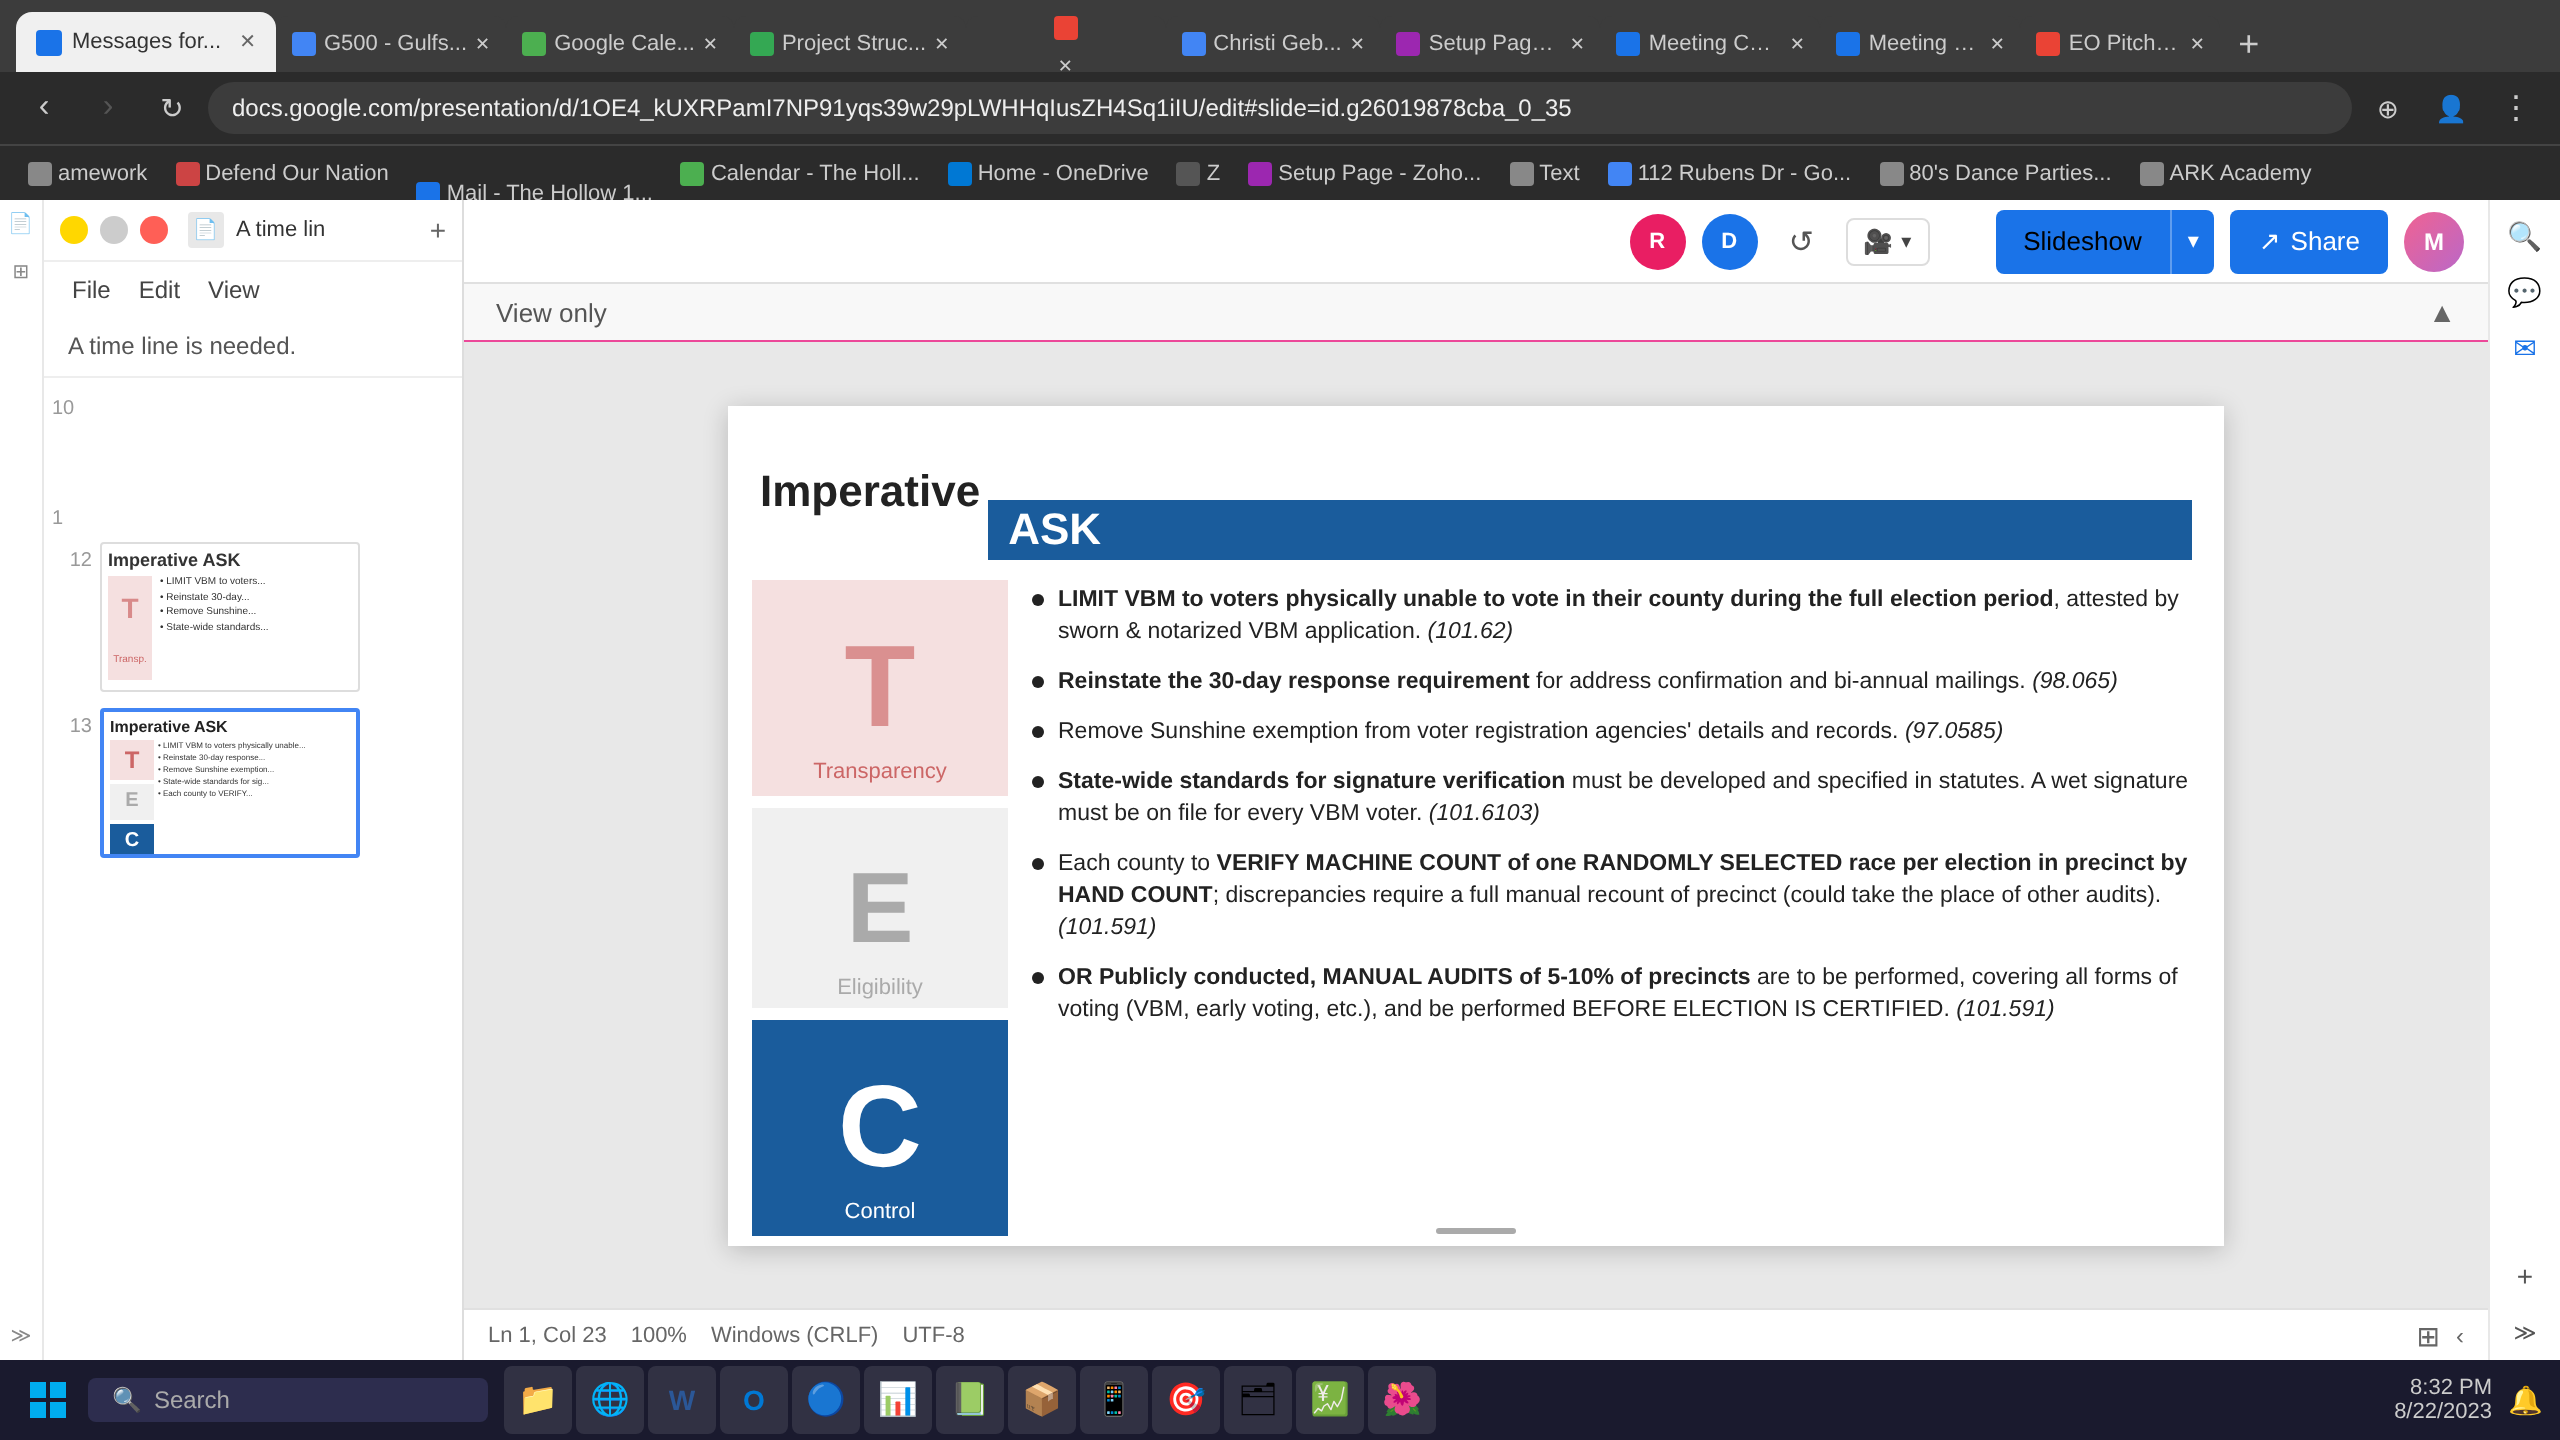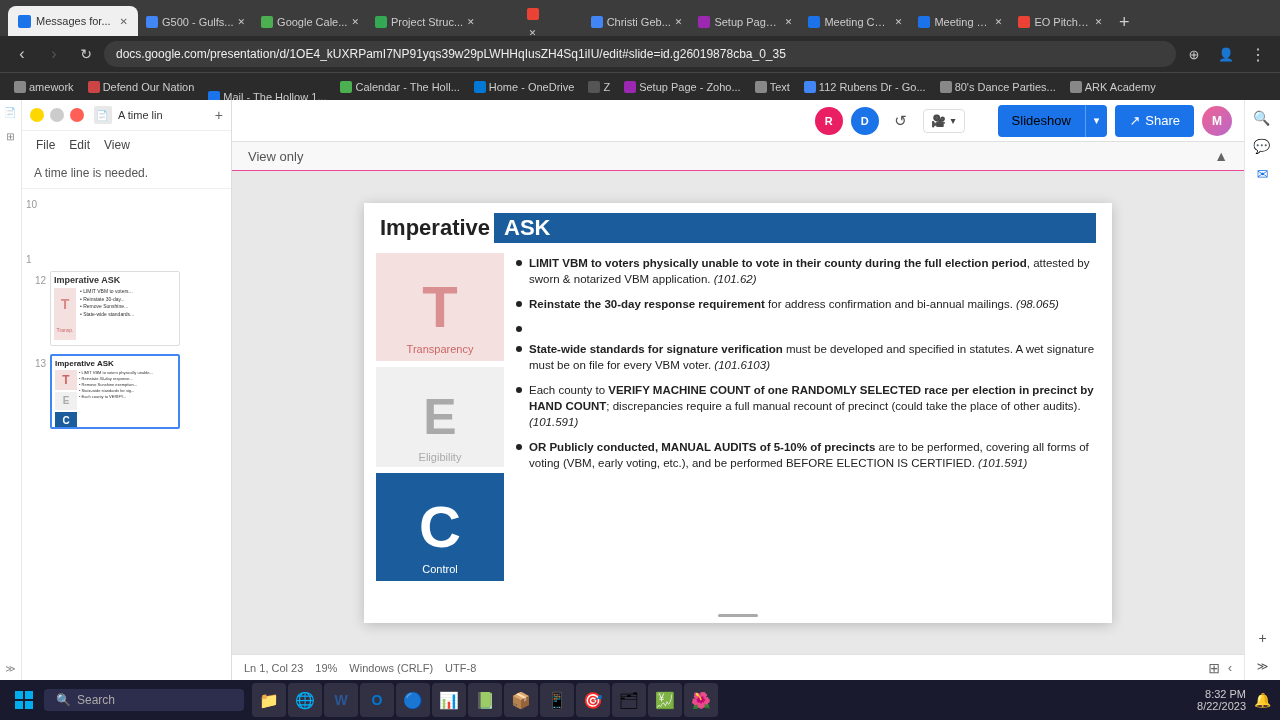--- a/index.html
+++ b/index.html
@@ -231,21 +231,21 @@
     <div style="display:flex;align-items:center;justify-content:space-between;padding:6px 16px;background:#f8f8f8;border-bottom:1px solid #ec4899;">
       <span style="font-size:13px;color:#555;font-weight:500;">View only</span>
       <button style="background:none;border:none;cursor:pointer;color:#666;font-size:14px;">▲</button>
     </div>
 
     <div style="flex:1;overflow:hidden;background:#e8e8e8;display:flex;align-items:center;justify-content:center;position:relative;">
       <div style="width:748px;height:420px;background:white;box-shadow:0 2px 12px rgba(0,0,0,0.2);position:relative;overflow:hidden;">
 
         <div style="display:flex;align-items:center;padding:10px 16px 4px 16px;">
           <span style="font-size:22px;font-weight:bold;color:#222;">Imperative</span>
-          <span style="background:#1a5c9c;color:white;font-size:22px;font-weight:bold;padding:2px 10px;margin-left:4px;flex:1;">ASK</span>
+          <span style="background:#1a5c9c;color:white;font-size:22px;font-weight:bold;padding:2px 10px;margin-left:4px;flex:1;margin-top:37px;">ASK</span>
         </div>
 
         <div style="display:flex;gap:10px;padding:6px 12px;height:360px;">
 
           <div style="width:130px;flex-shrink:0;display:flex;flex-direction:column;gap:6px;">
 
             <div style="width:128px;height:108px;background:#f5e0e0;display:flex;flex-direction:column;align-items:center;justify-content:center;position:relative;">
               <span style="font-size:58px;font-weight:bold;color:#cc6666;opacity:0.65;line-height:1;">T</span>
               <span style="font-size:11px;color:#cc6666;font-weight:500;position:absolute;bottom:6px;">Transparency</span>
             </div>
@@ -268,20 +268,21 @@
               <span style="font-size:11.5px;color:#222;line-height:1.4;"><strong>LIMIT VBM to voters physically unable to vote in their county during the full election period</strong>, attested by sworn &amp; notarized VBM application. <em>(101.62)</em></span>
             </div>
 
             <div style="display:flex;gap:7px;margin-bottom:9px;">
               <div style="min-width:6px;height:6px;width:6px;background:#222;border-radius:50%;margin-top:5px;flex-shrink:0;"></div>
               <span style="font-size:11.5px;color:#222;line-height:1.4;"><strong>Reinstate the 30-day response requirement</strong> for address confirmation and bi-annual mailings. <em>(98.065)</em></span>
             </div>
 
             <div style="display:flex;gap:7px;margin-bottom:9px;">
               <div style="min-width:6px;height:6px;width:6px;background:#222;border-radius:50%;margin-top:5px;flex-shrink:0;"></div>
+              <span style="font-size:11.5px;color:#222;line-height:1.4;">Remove Sunshine exemption from voter registration agencies' details and records. <em>(97.0585)</em></span>
             </div>
 
             <div style="display:flex;gap:7px;margin-bottom:9px;">
               <div style="min-width:6px;height:6px;width:6px;background:#222;border-radius:50%;margin-top:5px;flex-shrink:0;"></div>
               <span style="font-size:11.5px;color:#222;line-height:1.4;"><strong>State-wide standards for signature verification</strong> must be developed and specified in statutes.  A wet signature must be on file for every VBM voter. <em>(101.6103)</em></span>
             </div>
 
             <div style="display:flex;gap:7px;margin-bottom:9px;">
               <div style="min-width:6px;height:6px;width:6px;background:#222;border-radius:50%;margin-top:5px;flex-shrink:0;"></div>
               <span style="font-size:11.5px;color:#222;line-height:1.4;">Each county to <strong>VERIFY MACHINE COUNT of one RANDOMLY SELECTED race per election in precinct by HAND COUNT</strong>; discrepancies require a full manual recount of precinct (could take the place of other audits). <em>(101.591)</em></span>
@@ -295,21 +296,21 @@
           </div>
         </div>
 
         <div style="position:absolute;bottom:6px;left:50%;transform:translateX(-50%);width:40px;height:3px;background:#aaa;border-radius:2px;"></div>
       </div>
     </div>
 
     <div style="display:flex;align-items:center;justify-content:space-between;height:26px;background:#fff;border-top:1px solid #e0e0e0;padding:0 12px;font-size:11px;color:#666;">
       <div style="display:flex;gap:12px;align-items:center;">
         <span>Ln 1, Col 23</span>
-        <span>19%</span>
+        <span>100%</span>
         <span>Windows (CRLF)</span>
         <span>UTF-8</span>
       </div>
       <div style="display:flex;gap:8px;align-items:center;">
         <button style="background:none;border:none;cursor:pointer;color:#666;font-size:14px;">⊞</button>
         <button style="background:none;border:none;cursor:pointer;color:#666;font-size:12px;">‹</button>
       </div>
     </div>
   </div>
 

